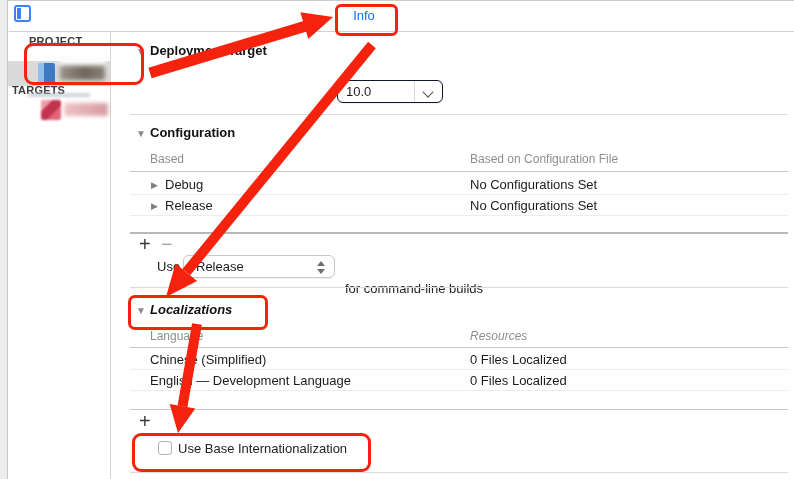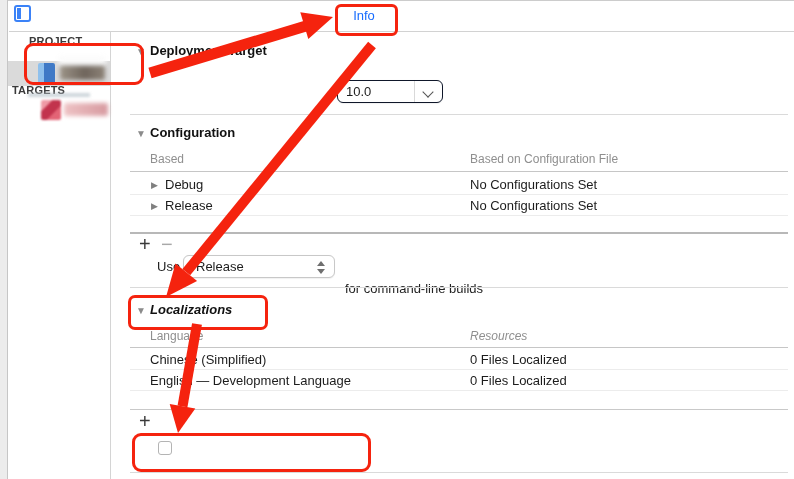--- a/index.html
+++ b/index.html
@@ -147,20 +147,21 @@
   <div class="abs" style="left:130px;top:373px;width:658px;height:17px;">
     <span class="abs cell" style="left:20px;top:0;">English — Development Language</span>
     <span class="abs cell" style="left:340px;top:0;">0 Files Localized</span>
   </div>
   <div class="abs hline-light" style="left:130px;top:390px;width:658px;"></div>
 
   <div class="abs hline" style="left:130px;top:409px;width:658px;background:#c9c9c9;"></div>
   <div class="abs plus" style="left:139px;top:411px;">+</div>
 
   <div class="abs checkbox"></div>
+  <div class="abs lbl" style="left:178px;top:441px;">Use Base Internationalization</div>
   <div class="abs hline" style="left:130px;top:472px;width:658px;"></div>
 
   <div class="abs ann ann-info"></div>
   <div class="abs ann ann-project"></div>
   <div class="abs ann ann-loc"></div>
   <div class="abs ann ann-check"></div>
 
   <svg class="abs arrows" viewBox="0 0 794 479" xmlns="http://www.w3.org/2000/svg">
     <g fill="#f5230e" stroke="none">
       <line x1="150" y1="73" x2="306" y2="26" stroke="#f5230e" stroke-width="11"></line>

